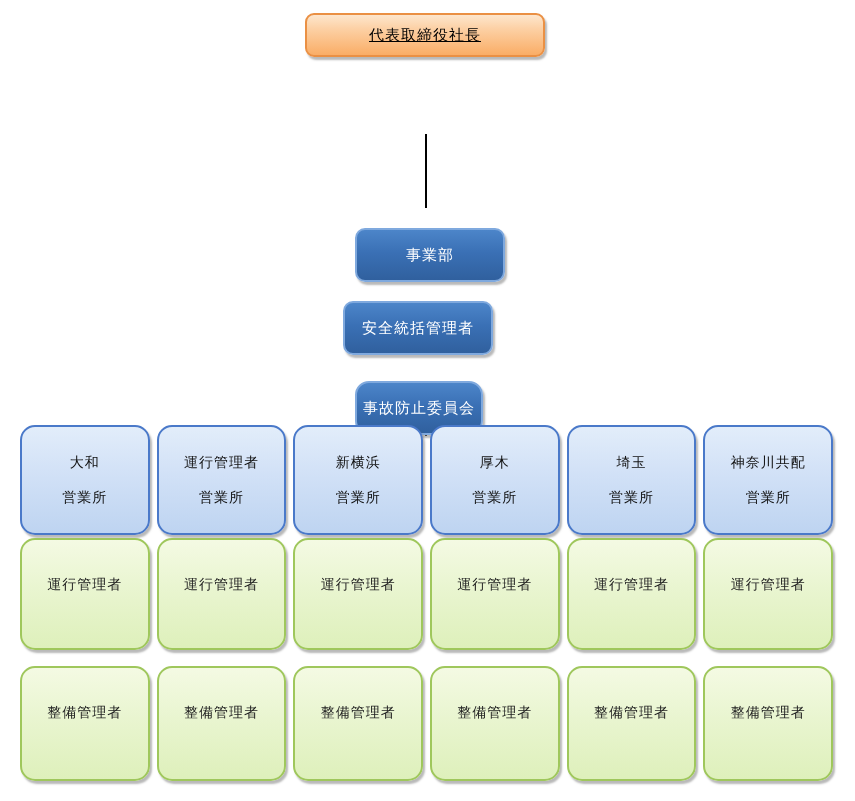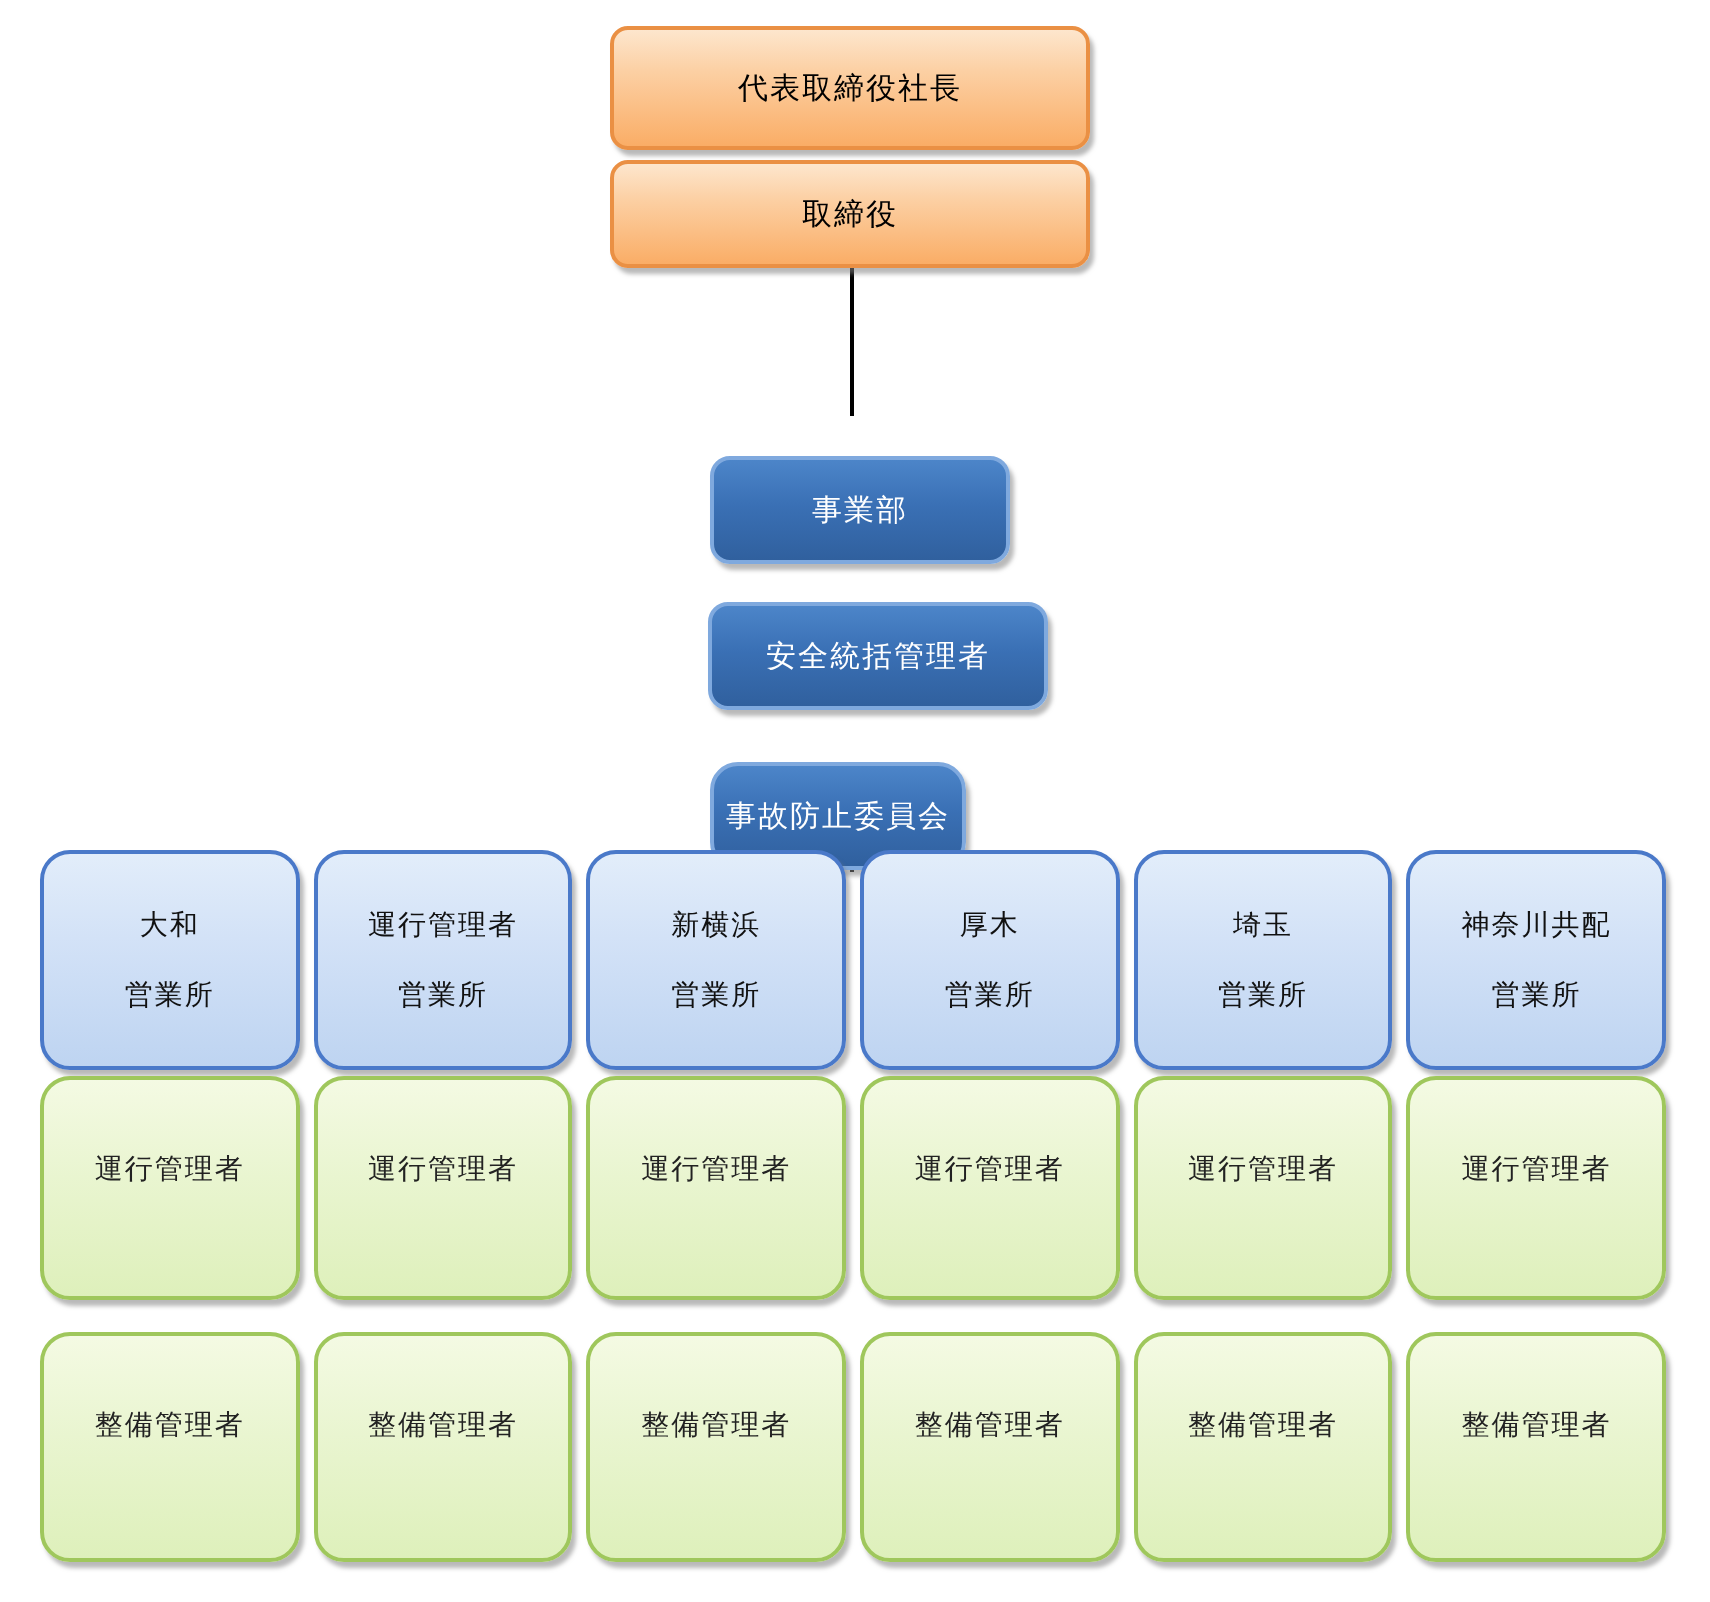--- a/index.html
+++ b/index.html
@@ -83,25 +83,24 @@
 </head>
 <body>
 
 <div class="canvas">
 
   <div class="connector" style="top:134px;height:74px;"></div>
   <div class="connector" style="top:262px;height:19px;"></div>
   <div class="connector" style="top:335px;height:16px;"></div>
   <div class="connector" style="top:405px;height:31px;"></div>
 
-  <div class="node orange" style="left:305px;top:13px;width:240px;height:62px;">代表取締役社長</div>
-  <div class="node orange" style="left:305px;top:80px;width:240px;height:54px;">取締役</div>
+  <div class="node orange" style="left:305px;top:13px;width:240px;height:44px;text-decoration:underline;">代表取締役社長</div>
 
   <div class="node blue" style="left:355px;top:208px;width:150px;height:54px;">事業部</div>
-  <div class="node blue" style="left:354px;top:281px;width:170px;height:54px;">安全統括管理者</div>
+  <div class="node blue" style="left:343px;top:281px;width:150px;height:54px;">安全統括管理者</div>
   <div class="node blue" style="left:355px;top:361px;width:128px;height:54px;border-radius:14px;">事故防止委員会</div>
 
   <div class="row" style="top:425px;height:110px;">
     <div class="cell lightblue">
       <span>大和</span>
       <span>営業所</span>
     </div>
     <div class="cell lightblue">
       <span>運行管理者</span>
       <span>営業所</span>

